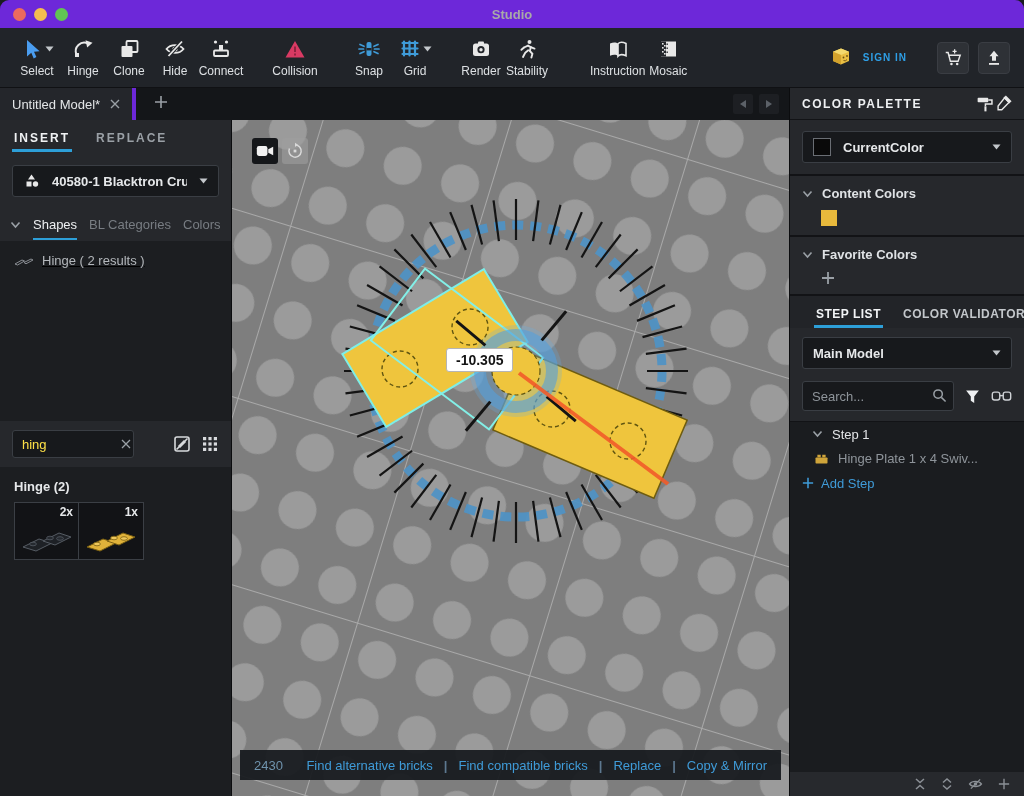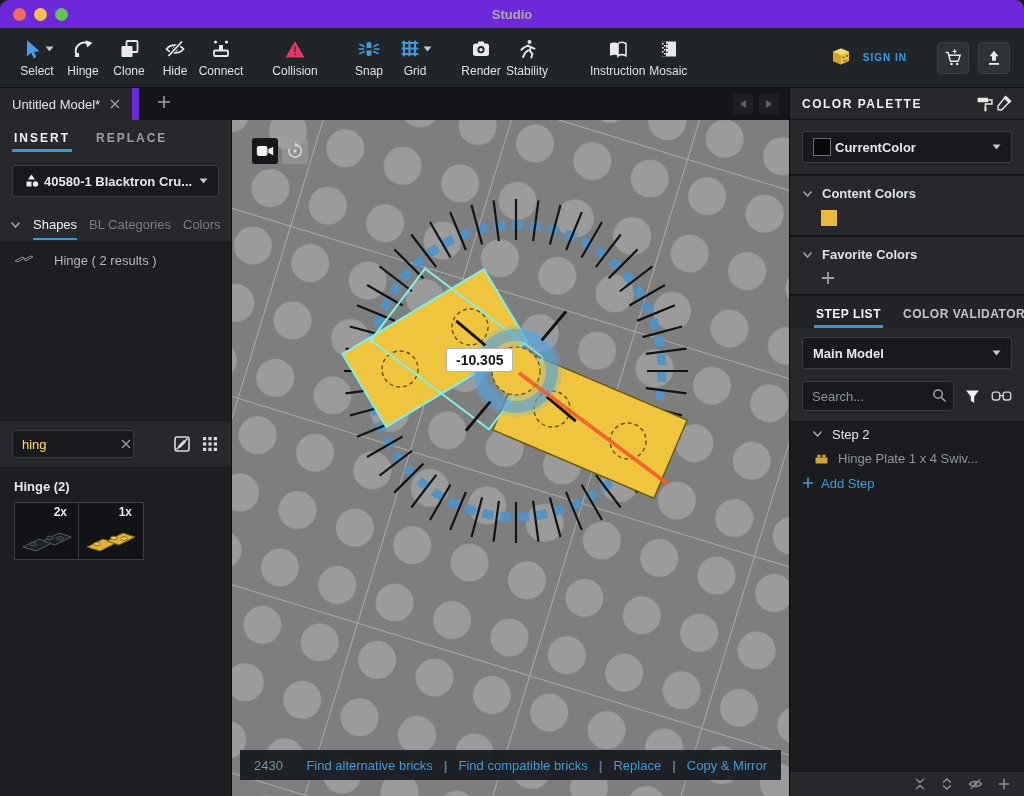--- a/index.html
+++ b/index.html
@@ -28,56 +28,56 @@
   .sqbtn { width:32px; height:32px; background:#2e3136; border:1px solid #3a3d43; border-radius:4px;
     display:flex; align-items:center; justify-content:center; }
   .sq-cart { margin-left:30px; } .sq-up { margin-left:9px; }
 
   
   .workspace { position:absolute; left:0; top:88px; width:1024px; height:708px; display:flex; }
   .left-area { width:789px; display:flex; flex-direction:column; }
 
   .tabbar { height:32px; background:#141619; display:flex; align-items:center; flex:none; }
   .tab { height:32px; background:#24262b; display:flex; align-items:center; gap:10px; padding:0 12px;
-    border-right:7px solid #6d28d9; }
+    border-right:4px solid #6d28d9; }
   .tab .t { font-size:13px; color:#e3e5e7; }
   .tab-plus { margin-left:18px; }
   .tab-arrows { margin-left:auto; display:flex; gap:6px; padding-right:10px; }
   .arrbtn { width:20px; height:20px; background:#1d1f23; display:flex; align-items:center; justify-content:center; border-radius:2px; }
 
   .content-row { flex:1; display:flex; min-height:0; }
 
   
   .insert-panel { width:232px; background:#26282c; display:flex; flex-direction:column; border-right:1px solid #0b0c0e; }
   .ip-tabs { height:32px; display:flex; align-items:flex-end; gap:26px; padding:0 14px; flex:none; }
   .ip-tab { font-size:12px; font-weight:bold; letter-spacing:2px; color:#9aa0a6; padding-bottom:7px; position:relative; }
   .ip-tab.active { color:#f0f2f4; }
   .ip-tab.active::after { content:""; position:absolute; left:-2px; right:-2px; bottom:0; height:3px; background:#2d9fd8; }
   .model-row { padding:13px 12px 12px 12px; flex:none; }
   .select-box { height:32px; background:#17191c; border:1px solid #3a3e44; border-radius:3px;
-    display:flex; align-items:center; gap:4px; padding:5px 10px; }
+    display:flex; align-items:center; gap:12px; padding:5px 10px; }
   .select-box .val { font-size:13px; color:#e6e8ea; font-weight:bold; flex:1; white-space:nowrap; overflow:hidden; }
   .filter-tabs { height:32px; display:flex; align-items:center; gap:12px; padding:0 10px; flex:none; }
   .ft-label { font-size:13px; color:#787d83; position:relative; padding-bottom:2px; }
   .ft-label.active { color:#eef0f2; }
   .ft-label.active::after { content:""; position:absolute; left:0; right:0; bottom:-6px; height:2px; background:#2d9fd8; }
   .cat-area { height:180px; background:#1c1e21; flex:none; padding-top:8px; }
-  .cat-row { display:flex; align-items:flex-start; gap:20px; padding:4px 14px; }
+  .cat-row { display:flex; align-items:flex-end; gap:8px; padding:4px 14px;text-decoration:underline; }
   .cat-row .t { font-size:13px; color:#b4b8bc; }
   .search-row { height:46px; display:flex; align-items:center; padding:0 12px; gap:10px; flex:none; background:#26282c; }
   .search-input { width:122px; height:28px; background:#17191c; border:1px solid #3a3e44; border-radius:3px;
     color:#fde047; font-size:13px; padding:0 22px 0 9px; outline:none; font-family:"Liberation Sans",sans-serif; }
   .clr-x { margin-left:-28px; width:20px; height:20px; display:flex; align-items:center; justify-content:center; }
   .sr-icons { margin-left:auto; display:flex; gap:10px; }
   .results-area { flex:1; background:#1c1e21; padding:12px 14px; }
   .grp-label { font-size:13px; font-weight:bold; color:#e6e8ea; margin-bottom:8px; }
   .thumb-row { display:flex; }
   .thumb { width:65px; height:58px; background:#121316; border:1px solid #3b3f45; position:relative; }
   .thumb + .thumb { border-left:none; }
-  .thumb .count { position:absolute; top:2px; right:11px; font-size:12px; font-weight:bold; color:#e6e8ea; }
+  .thumb .count { position:absolute; top:2px; right:5px; font-size:12px; font-weight:bold; color:#e6e8ea; }
   .thumb svg { position:absolute; left:4px; bottom:4px; }
 
   
   .viewport { width:557px; position:relative; background:#7e7e7e; overflow:hidden; }
   .viewport > svg.scene { position:absolute; left:0; top:0; }
   .cam-btn { position:absolute; width:26px; height:26px; border-radius:3px; display:flex; align-items:center; justify-content:center; }
   .cam-1 { left:20px; top:18px; background:#15171a; }
   .cam-2 { left:50px; top:18px; background:rgba(158,158,158,0.6); }
   .rot-tooltip { position:absolute; left:214px; top:228px; background:#fff; border:1px solid #b5b5b5; border-radius:3px;
     padding:3px 9px; font-size:14px; font-weight:bold; color:#141414; }
@@ -641,21 +641,21 @@
             <rect x="1.5" y="3" width="8.5" height="9" rx="2.5" fill="none" stroke="#cfd2d6" stroke-width="1.6"></rect>
             <rect x="14" y="3" width="8.5" height="9" rx="2.5" fill="none" stroke="#cfd2d6" stroke-width="1.6"></rect>
             <path d="M10 7 H14" stroke="#cfd2d6" stroke-width="1.6"></path>
           </svg>
       </div>
       <div class="steps-area">
         <div class="step-row">
           <svg width="11" height="8" viewBox="0 0 11 8">
               <path d="M1.5 1.5 L5.5 6 L9.5 1.5" stroke="#9aa0a6" stroke-width="1.6" fill="none"></path>
             </svg>
-          <span class="t">Step 2</span>
+          <span class="t">Step 1</span>
         </div>
         <div class="part-row">
           <svg width="15" height="13" viewBox="0 0 20 17">
               <rect x="2" y="7" width="16" height="8" rx="1" fill="#cfa43a"></rect>
               <rect x="4.5" y="3.5" width="4.5" height="3.5" fill="#cfa43a"></rect>
               <rect x="11" y="3.5" width="4.5" height="3.5" fill="#cfa43a"></rect>
             </svg>
           <span class="t">Hinge Plate 1 x 4 Swiv...</span>
         </div>
         <div class="addstep-row">

